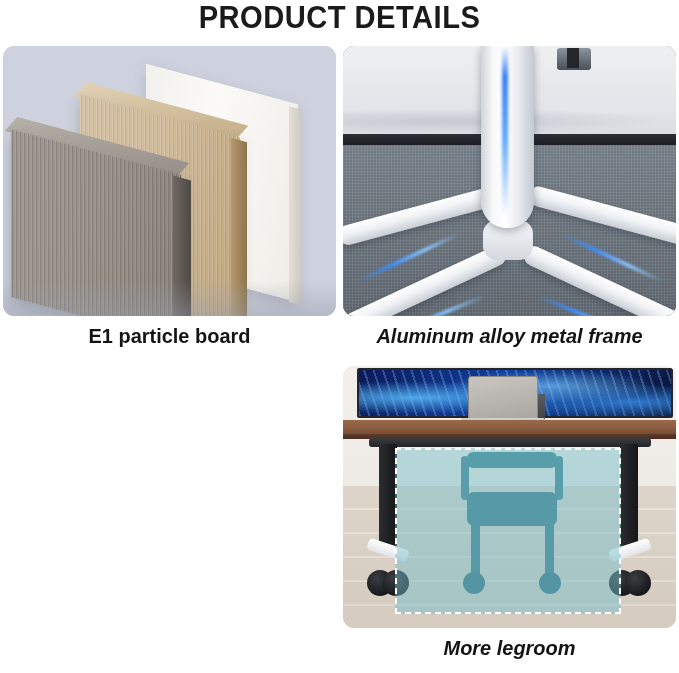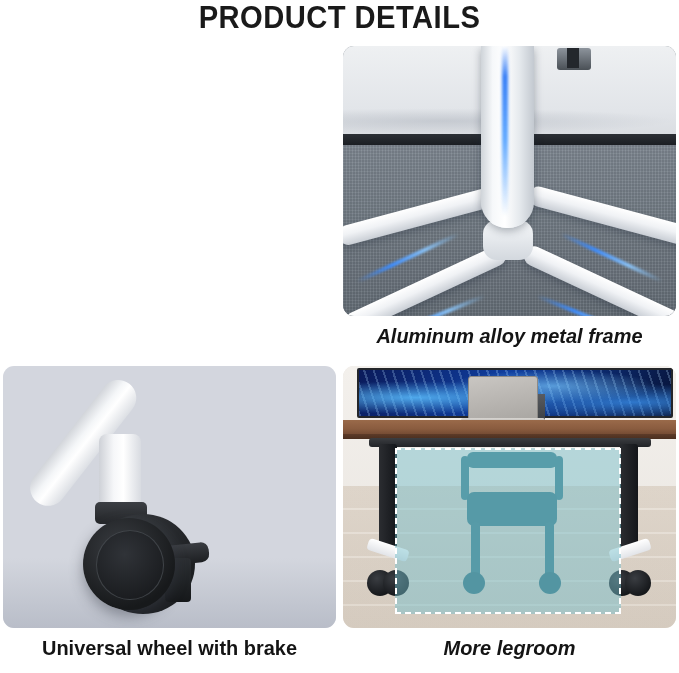--- a/index.html
+++ b/index.html
@@ -444,20 +444,34 @@
     border: 2px dashed #ffffff;
   }
 </style>
 </head>
 <body>
 
 <div class="page-title">PRODUCT DETAILS</div>
 
 <div class="grid">
 
+  <div class="cell col-l row-t">
+    <div class="panel p-boards">
+      <div class="board-white-face"></div>
+      <div class="board-white-edge"></div>
+      <div class="board-oak-top"></div>
+      <div class="board-oak-face"></div>
+      <div class="board-oak-edge"></div>
+      <div class="board-gray-top"></div>
+      <div class="board-gray-face"></div>
+      <div class="board-gray-edge"></div>
+      <div class="boards-shadow"></div>
+    </div>
+    <div class="caption">E1 particle board</div>
+  </div>
 
   <div class="cell col-r row-t">
     <div class="panel p-frame">
       <div class="frame-carpet"></div>
       <div class="frame-wall"></div>
       <div class="frame-wall-shadow"></div>
       <div class="frame-clip"></div>
       <div class="frame-clip-in"></div>
       <div class="frame-baseline"></div>
       <div class="frame-bar bar-up-l"></div>
@@ -468,35 +482,20 @@
       <div class="frame-bar bar-lo-r"></div>
       <div class="frame-glow glow-l2"></div>
       <div class="frame-glow glow-r2"></div>
       <div class="frame-joint"></div>
       <div class="frame-leg"></div>
       <div class="frame-leg-glow"></div>
     </div>
     <div class="caption">Aluminum alloy metal frame</div>
   </div>
 
-  <div class="cell col-l row-b">
-    <div class="panel p-wheel">
-      <div class="wheel-floor"></div>
-      <div class="leg-upper"></div>
-      <div class="leg-lower"></div>
-      <div class="caster-cap"></div>
-      <div class="caster-body"></div>
-      <div class="brake-lever"></div>
-      <div class="brake-stem"></div>
-      <div class="wheel-front"></div>
-      <div class="wheel-front-in"></div>
-
-    </div>
-    <div class="caption">Universal wheel with brake</div>
-  </div>
 
   <div class="cell col-r row-b">
     <div class="panel p-legroom">
       <div class="lg-wall"></div>
       <div class="lg-floor"></div>
       <div class="lg-monitor"></div>
       <div class="lg-monitor-stand"></div>
       <div class="lg-laptop"></div>
       <div class="lg-laptop-base"></div>
       <div class="lg-desktop"></div>

